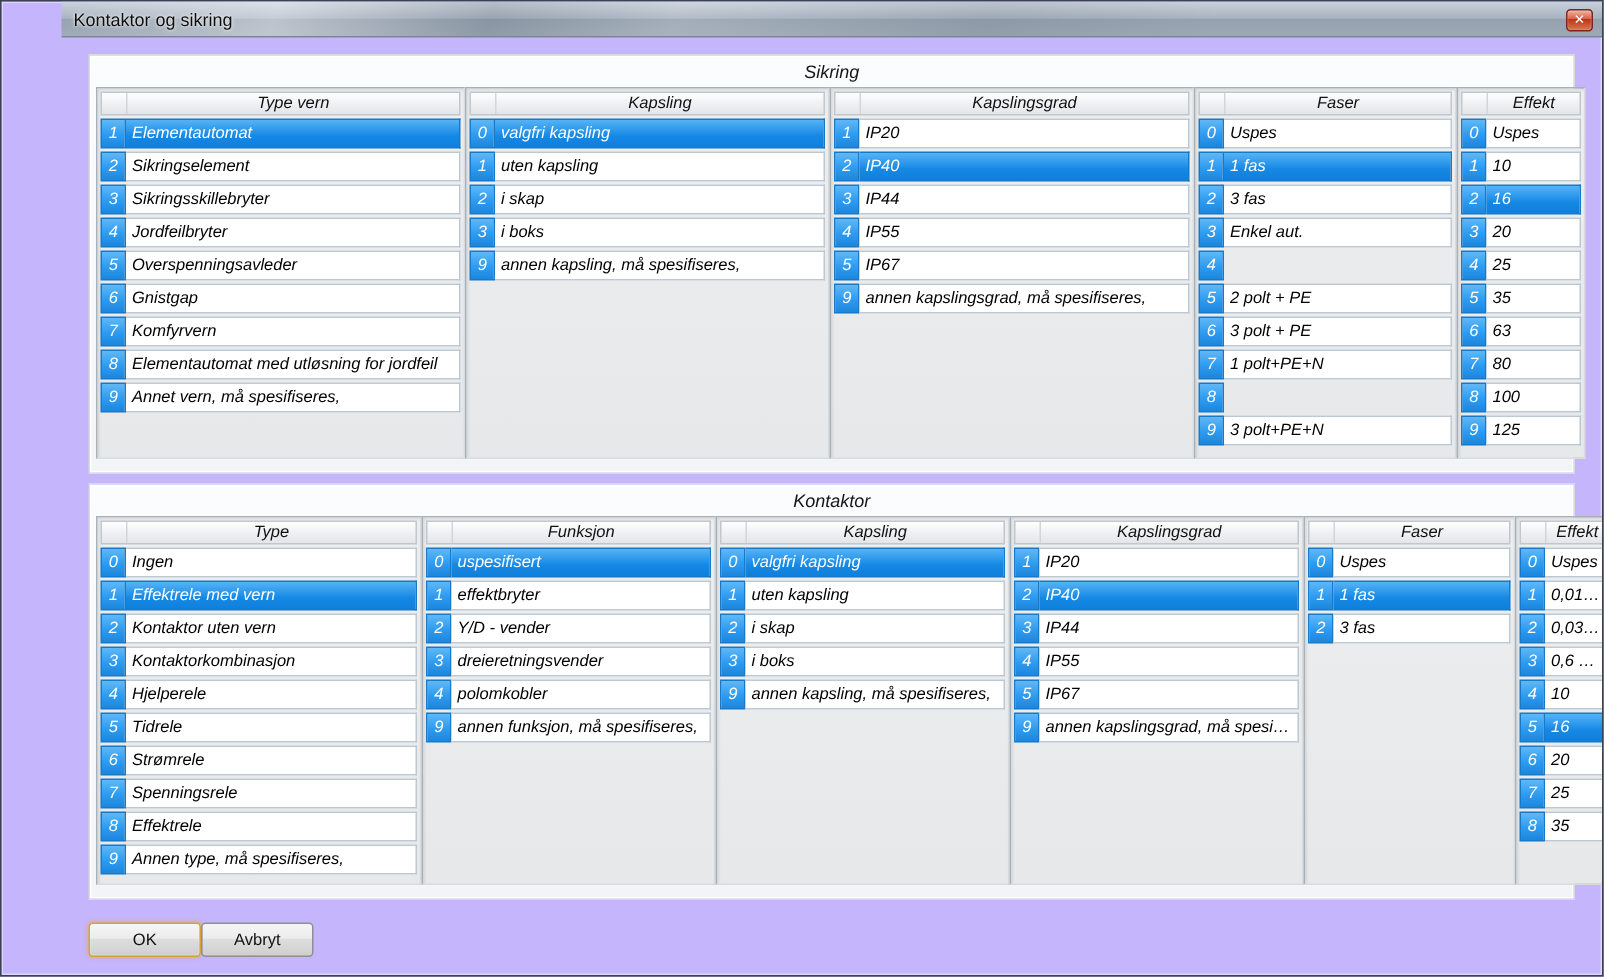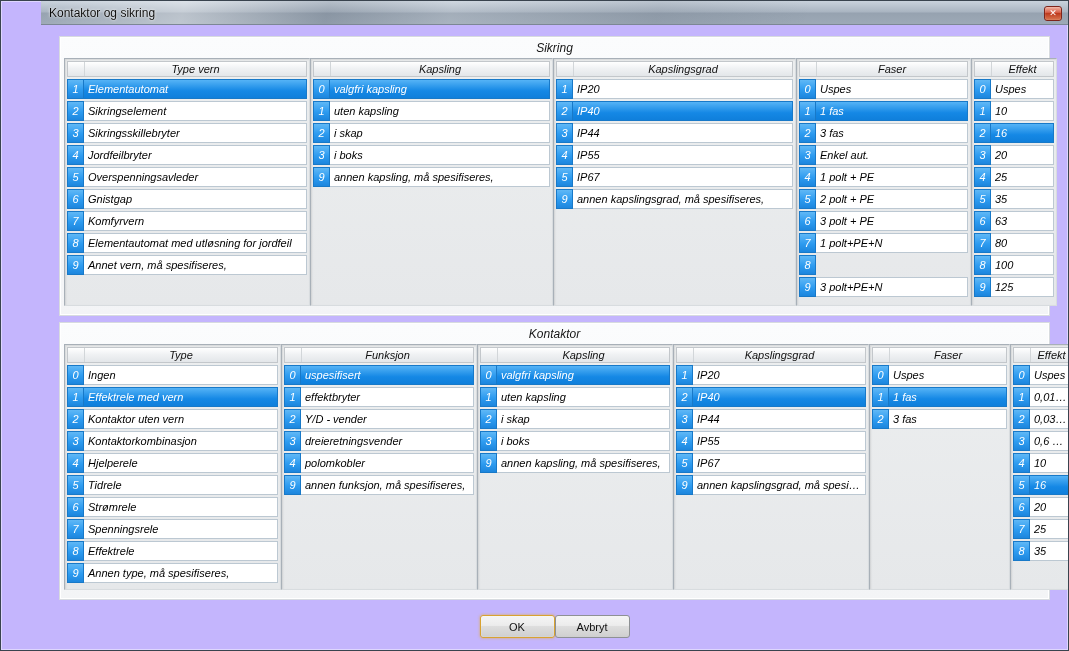--- a/index.html
+++ b/index.html
@@ -120,21 +120,21 @@
     text-overflow: ellipsis;
   }
   .row.selected .cell {
     background: linear-gradient(#55b3f6, var(--selected, #1588E5) 60%, #0f7fdb);
     color: #fff;
     border-color: var(--badge-border, #1879C8);
   }
   
   .button-row {
     display: flex;
-    justify-content: center;
+    justify-content: flex-start;
     padding: 9px 0 0 0;
   }
   .btn {
     width: 75px;
     height: 23px;
     font-family: "Liberation Sans", sans-serif;
     font-size: 11px;
     color: #111;
     border: 1px solid #8e9194;
     border-radius: 3px;
@@ -274,21 +274,20 @@
               <div class="row">
                 <div class="badge">2</div>
                 <div class="cell">3 fas</div>
               </div>
               <div class="row">
                 <div class="badge">3</div>
                 <div class="cell">Enkel aut.</div>
               </div>
               <div class="row">
                 <div class="badge">4</div>
-                <div class="cell">1 polt + PE</div>
               </div>
               <div class="row">
                 <div class="badge">5</div>
                 <div class="cell">2 polt + PE</div>
               </div>
               <div class="row">
                 <div class="badge">6</div>
                 <div class="cell">3 polt + PE</div>
               </div>
               <div class="row">

